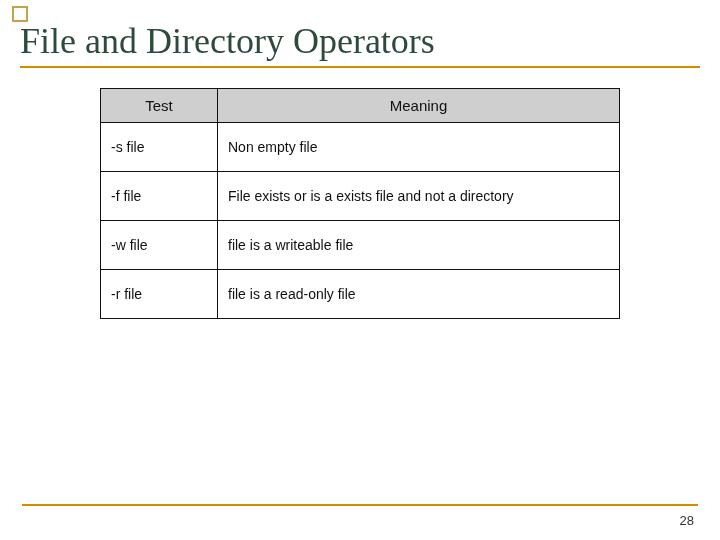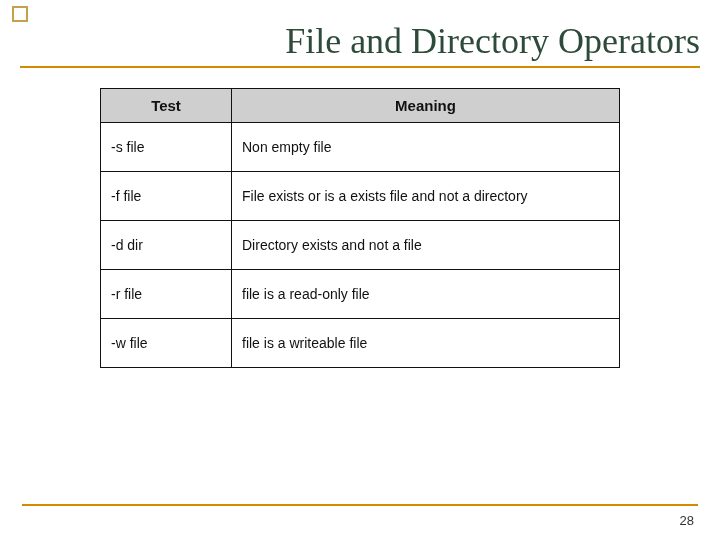--- a/index.html
+++ b/index.html
@@ -13,21 +13,20 @@
     position: relative;
   }
   .title-wrap {
     padding: 20px 20px 6px 20px;
   }
   .title {
     font-size: 36px;
     color: #2e4a3a;
     margin: 0 0 4px 0;
     font-weight: 400;
-    text-align: right;
   }
   .title-rule {
     border: none;
     border-top: 2px solid #d68a00;
     margin: 0;
   }
   .accent-sq {
     position: absolute;
     left: 12px;
     top: 6px;
@@ -40,23 +39,23 @@
     border-collapse: collapse;
     margin: 14px auto 0 auto;
     width: 520px;
   }
   table.ops th, table.ops td {
     border: 1px solid #111;
     font-family: "Trebuchet MS", Arial, sans-serif;
   }
   table.ops th {
     background: #cfcfcf;
-    font-weight: 700;
+    font-weight: 400;
     font-size: 15px;
-    padding: 8px 10px;
+    padding: 8px 3px;
     text-align: center;
   }
   table.ops th.col-test {
     width: 110px;
   }
   table.ops td {
     font-size: 14px;
     padding: 16px 10px;
     text-align: left;
     vertical-align: middle;
@@ -99,28 +98,24 @@
   <tbody>
     <tr>
       <td>-s file</td>
       <td>Non empty file</td>
     </tr>
     <tr>
       <td>-f file</td>
       <td>File exists or is a exists file and not a directory</td>
     </tr>
     <tr>
-      <td>-d dir</td>
-      <td>Directory exists and not a file</td>
+      <td>-w file</td>
+      <td>file is a writeable file</td>
     </tr>
     <tr>
       <td>-r file</td>
       <td>file is a read-only file</td>
-    </tr>
-    <tr>
-      <td>-w file</td>
-      <td>file is a writeable file</td>
     </tr>
   </tbody>
 </table>
 
 <hr class="footer-rule">
 <div class="page-num">28</div>
 
 </body></html>

